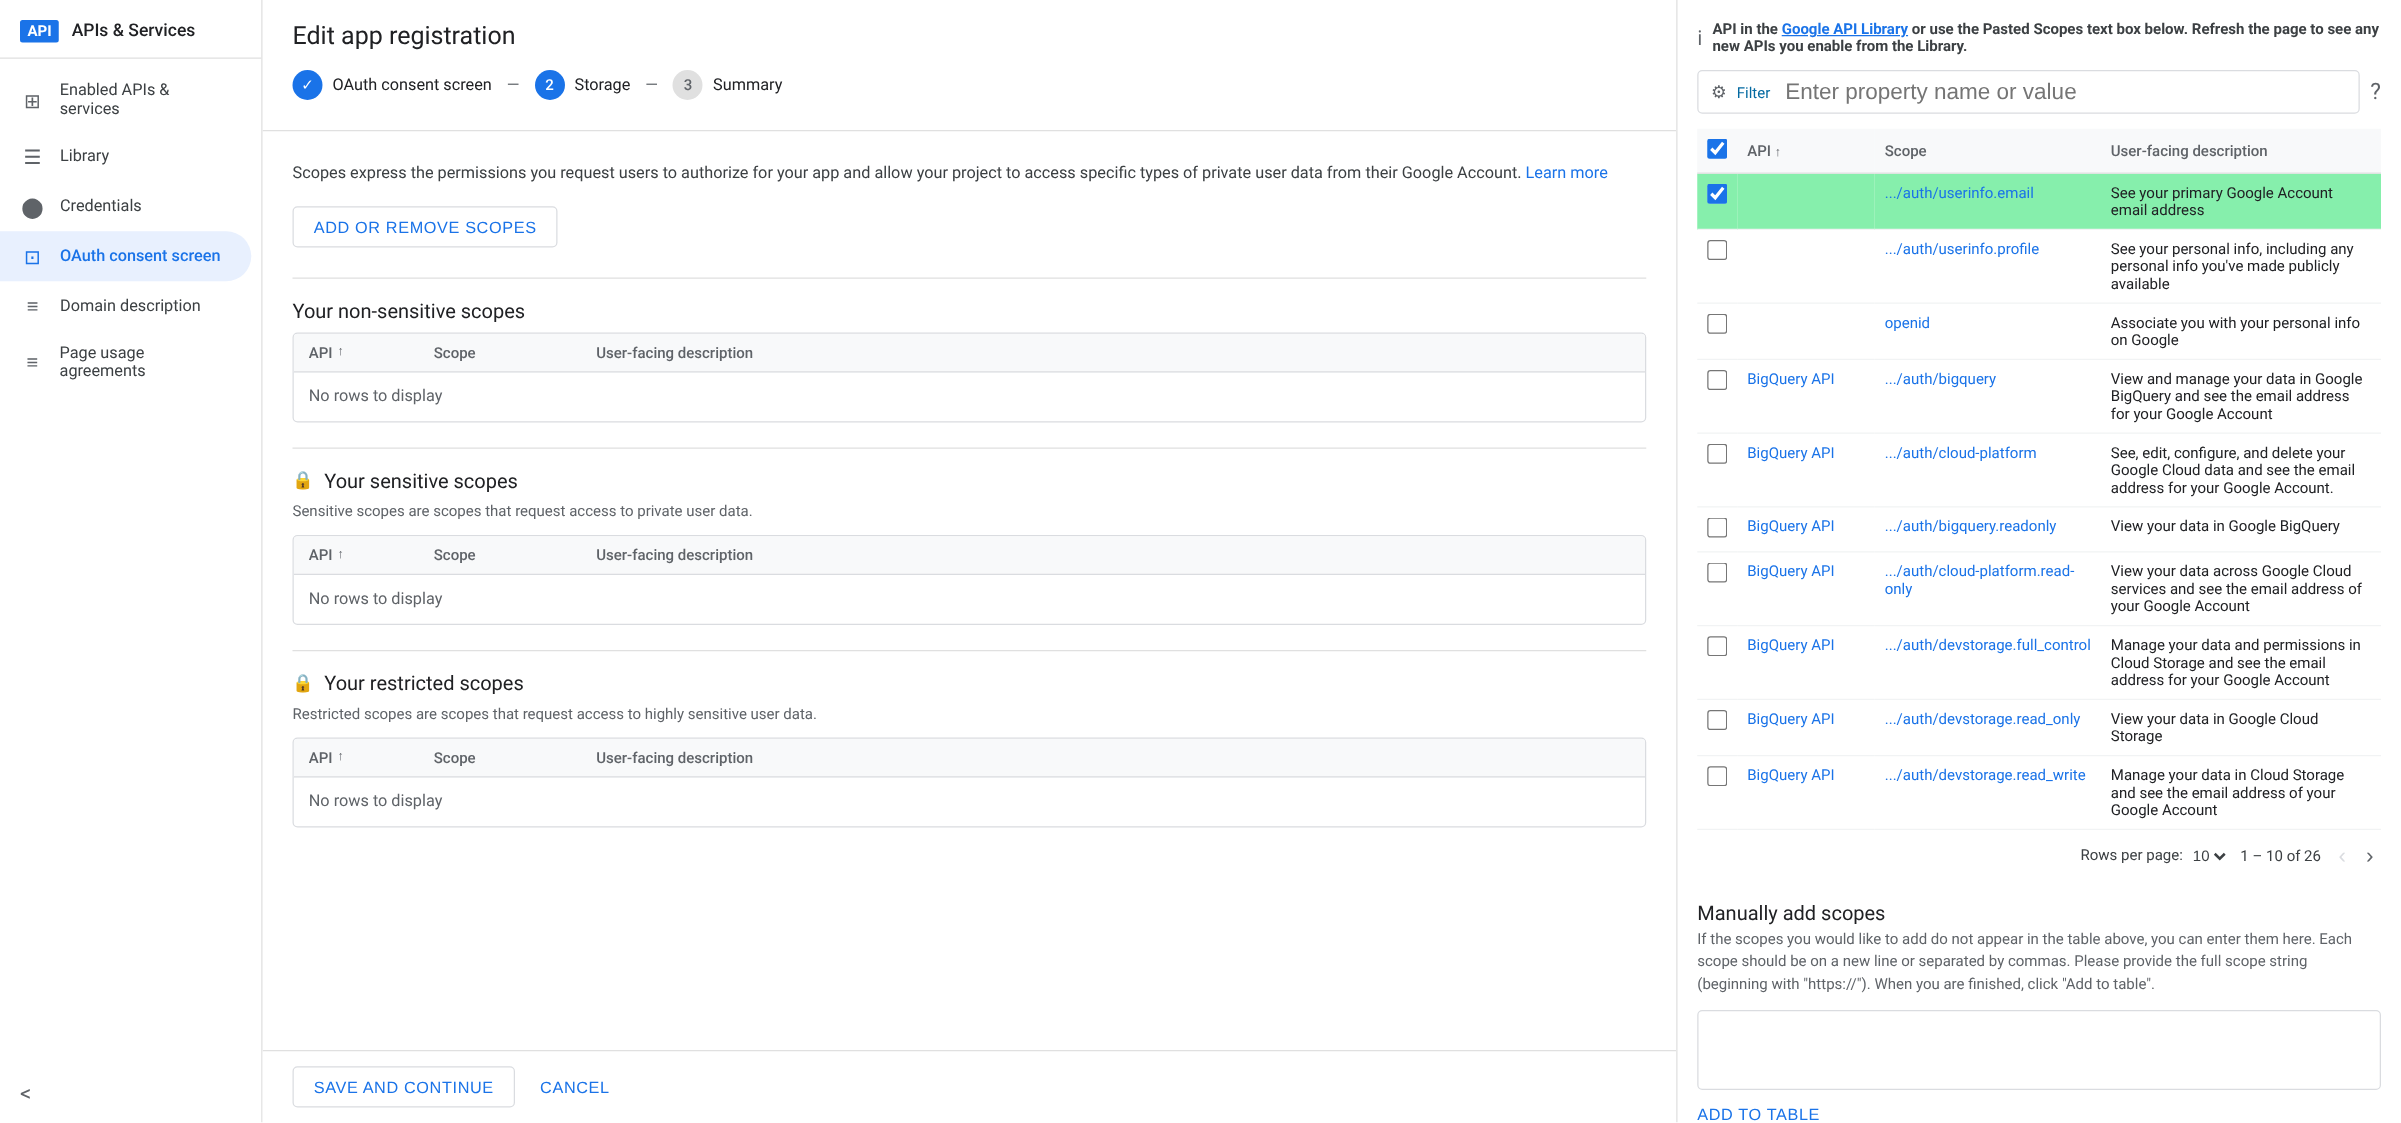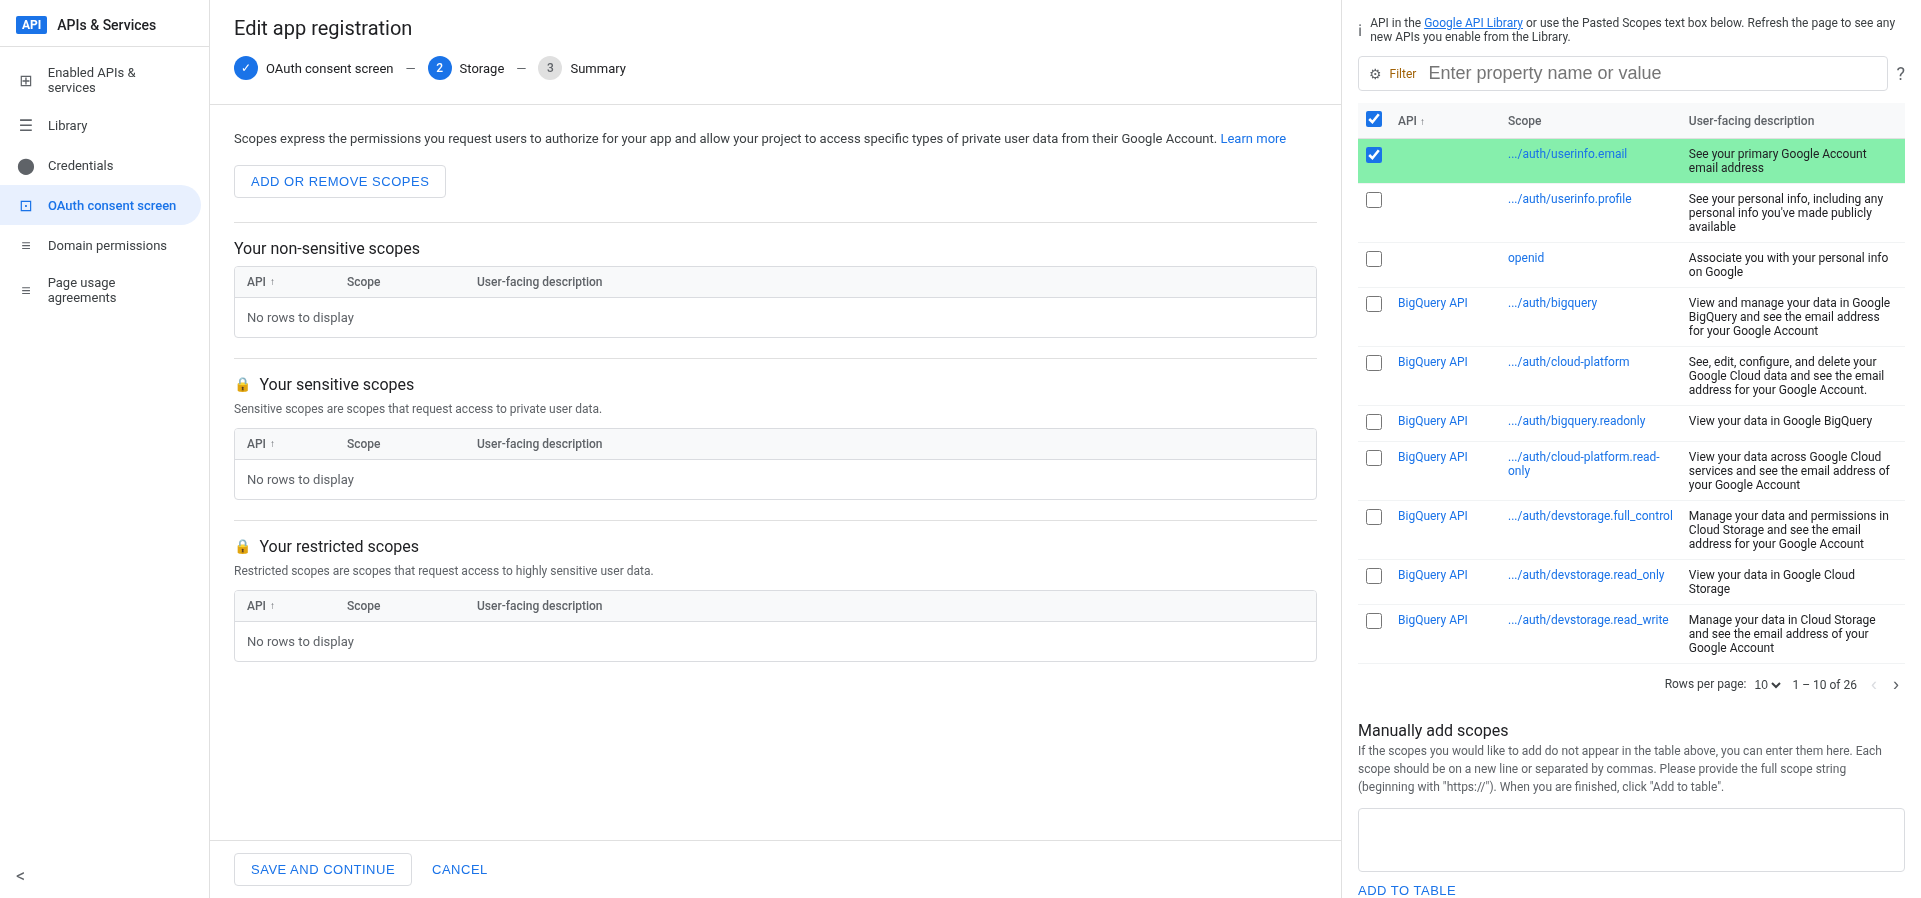--- a/index.html
+++ b/index.html
@@ -109,21 +109,21 @@
     <div class="sidebar-item">
       <span class="item-icon">⬤</span>
       <span>Credentials</span>
     </div>
     <div class="sidebar-item active">
       <span class="item-icon">⊡</span>
       <span>OAuth consent screen</span>
     </div>
     <div class="sidebar-item">
       <span class="item-icon">≡</span>
-      <span>Domain permissions</span>
+      <span>Domain description</span>
     </div>
     <div class="sidebar-item">
       <span class="item-icon">≡</span>
       <span>Page usage agreements</span>
     </div>
   </nav>
   <div class="sidebar-footer">
     <span class="collapse-btn">&lt;</span>
   </div>
 </div>
@@ -217,27 +217,27 @@
   </div>
   <div class="bottom-bar">
     <button class="save-btn">SAVE AND CONTINUE</button>
     <button class="cancel-btn">CANCEL</button>
   </div>
 </div>
 
 <div class="right-panel">
   <div style="display:flex; align-items:center; margin-bottom:12px;">
     <span class="info-icon" style="margin-right:8px; color:#5f6368;">ℹ</span>
-    <span style="font-size:12px; color:#3c4043;">API in the <a href="#" style="color:#1a73e8;">Google API Library</a> or use the Pasted Scopes text box below. Refresh the page to see any new APIs you enable from the Library.</span>
+    <span style="font-size:12px; color:#3c4043;font-weight:bold;">API in the <a href="#" style="color:#1a73e8;">Google API Library</a> or use the Pasted Scopes text box below. Refresh the page to see any new APIs you enable from the Library.</span>
   </div>
 
   <div class="panel-top-bar">
     <div class="filter-bar">
       <span class="filter-icon">⚙</span>
-      <span style="font-size:12px; color:#a16207; margin-right:4px;">Filter</span>
+      <span style="font-size:12px; color:#0369a1; margin-right:4px;">Filter</span>
       <input class="filter-input" type="text" placeholder="Enter property name or value" style="">
     </div>
     <span class="help-icon">?</span>
   </div>
 
   <table class="scopes-grid">
     <thead>
       <tr>
         <th style="width:32px;">
           <input type="checkbox" class="checkbox checked-blue" checked="" style="">

